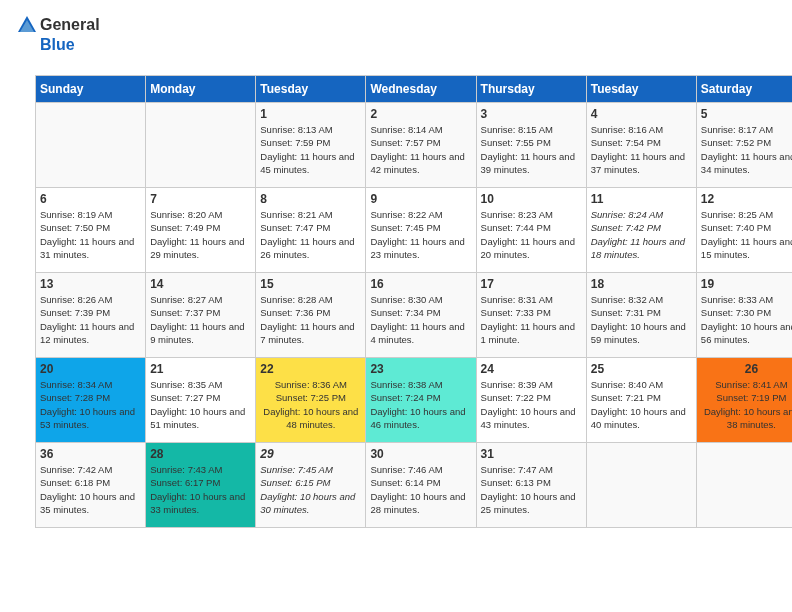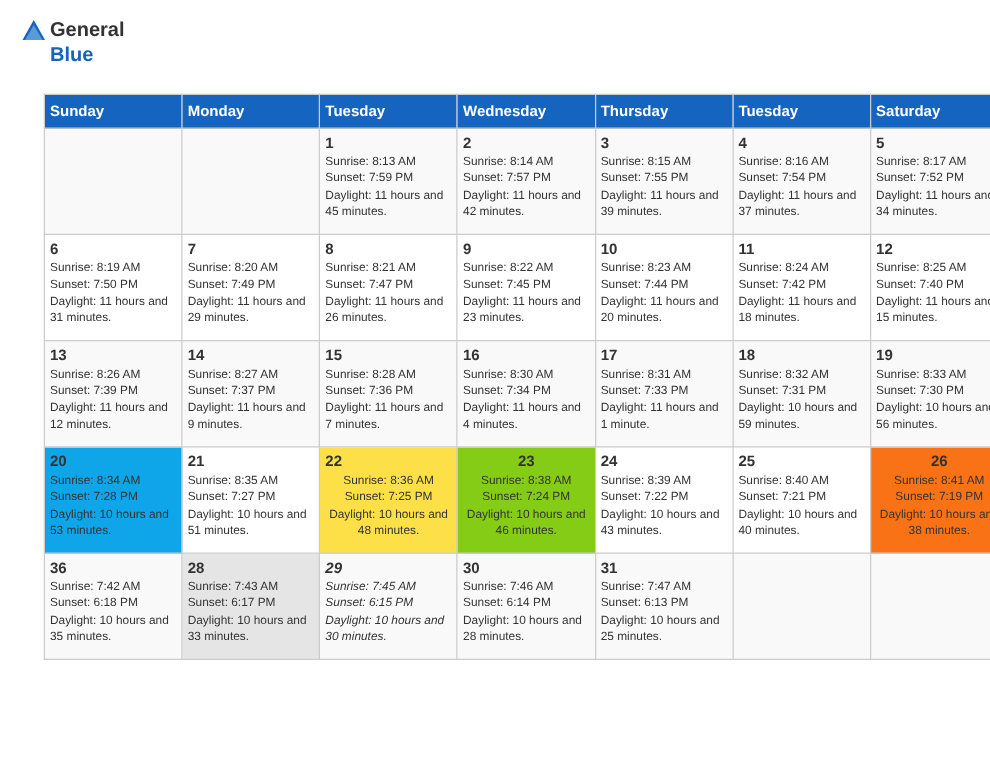--- a/index.html
+++ b/index.html
@@ -177,21 +177,21 @@
 Daylight: 11 hours and 23 minutes.</div>
         </td>
         <td style="background-color: rgb(255, 255, 255);">
           <span class="day-num">10</span>
           <div class="day-info" style="white-space: pre-line;">Sunrise: 8:23 AM
 Sunset: 7:44 PM
 Daylight: 11 hours and 20 minutes.</div>
         </td>
         <td style="background-color: rgb(255, 255, 255);">
           <span class="day-num">11</span>
-          <div class="day-info" style="white-space: pre-line;">Sunrise: 8:24 AM
+          <div class="day-info" style="white-space: pre-line; font-style: italic;">Sunrise: 8:24 AM
 Sunset: 7:42 PM
 Daylight: 11 hours and 18 minutes.</div>
         </td>
         <td style="background-color: rgb(255, 255, 255);">
           <span class="day-num">12</span>
           <div class="day-info" style="white-space: pre-line;">Sunrise: 8:25 AM
 Sunset: 7:40 PM
 Daylight: 11 hours and 15 minutes.</div>
         </td>
       </tr>
@@ -251,21 +251,21 @@
           <div class="day-info" style="white-space: pre-line;">Sunrise: 8:35 AM
 Sunset: 7:27 PM
 Daylight: 10 hours and 51 minutes.</div>
         </td>
         <td style="background-color: #fde047;">
           <span class="day-num">22</span>
           <div class="day-info" style="white-space: pre-line; text-align: center;">Sunrise: 8:36 AM
 Sunset: 7:25 PM
 Daylight: 10 hours and 48 minutes.</div>
         </td>
-        <td style="background-color: #84cc16; text-align: center;">
+        <td style="background-color: #5eead4;">
           <span class="day-num">23</span>
           <div class="day-info" style="white-space: pre-line;">Sunrise: 8:38 AM
 Sunset: 7:24 PM
 Daylight: 10 hours and 46 minutes.</div>
         </td>
         <td style="background-color: rgb(255, 255, 255);">
           <span class="day-num">24</span>
           <div class="day-info" style="white-space: pre-line;">Sunrise: 8:39 AM
 Sunset: 7:22 PM
 Daylight: 10 hours and 43 minutes.</div>
@@ -283,21 +283,21 @@
 Daylight: 10 hours and 38 minutes.</div>
         </td>
       </tr>
       <tr>
         <td style="background-color: rgb(249, 249, 249);">
           <span class="day-num">36</span>
           <div class="day-info" style="white-space: pre-line;">Sunrise: 7:42 AM
 Sunset: 6:18 PM
 Daylight: 10 hours and 35 minutes.</div>
         </td>
-        <td style="background-color: #e5e5e5;">
+        <td style="background-color: #14b8a6;">
           <span class="day-num">28</span>
           <div class="day-info" style="white-space: pre-line;">Sunrise: 7:43 AM
 Sunset: 6:17 PM
 Daylight: 10 hours and 33 minutes.</div>
         </td>
         <td style="background-color: rgb(249, 249, 249); font-style: italic;">
           <span class="day-num">29</span>
           <div class="day-info" style="white-space: pre-line;">Sunrise: 7:45 AM
 Sunset: 6:15 PM
 Daylight: 10 hours and 30 minutes.</div>

